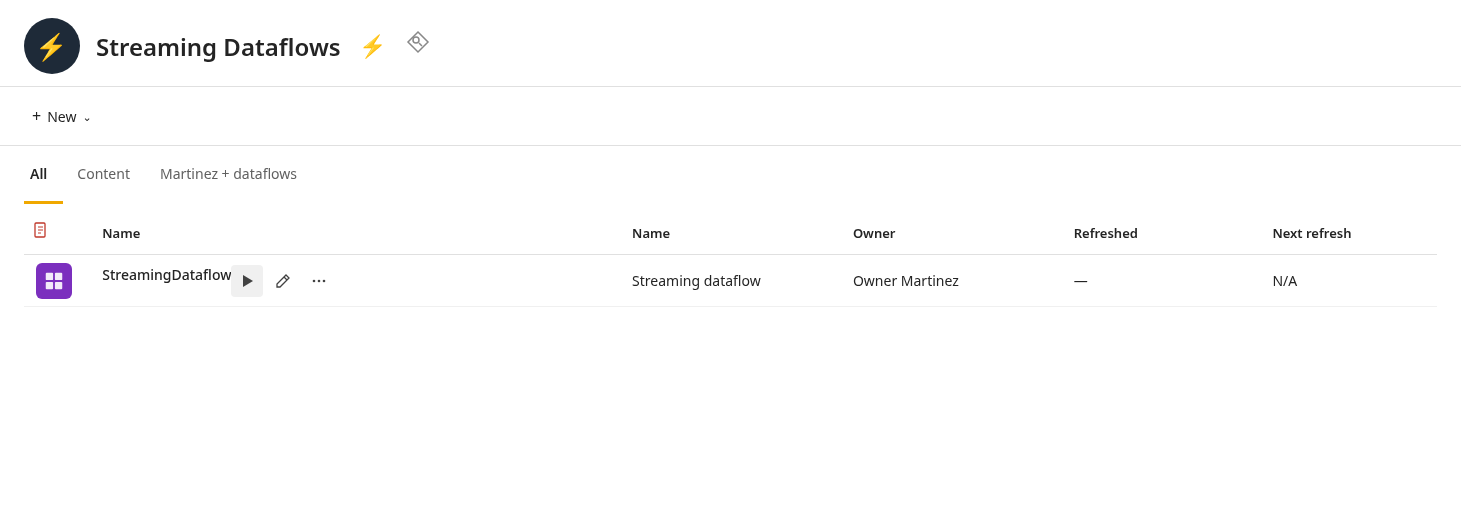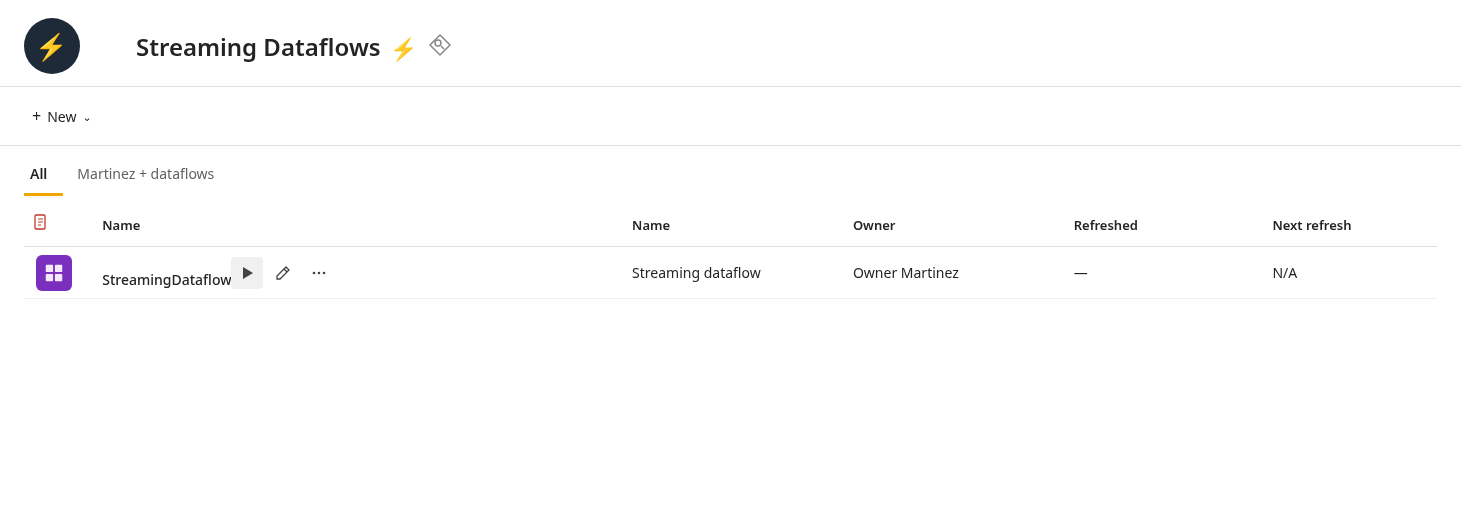--- a/index.html
+++ b/index.html
@@ -28,23 +28,22 @@
       display: flex;
       align-items: center;
       justify-content: center;
       flex-shrink: 0;
     }
     .logo-inner {
       font-size: 26px;
     }
     .header-title-area {
       display: flex;
-      align-items: flex-end;
-      gap: 10px;
-      margin-left: 40px;
+      align-items: flex-start;
+      gap: 19px;
     }
     .header-title {
       font-size: 24px;
       font-weight: 600;
       color: #242424;
     }
     .header-icon-bolt {
       font-size: 22px;
     }
     .header-icon-diamond {
@@ -97,21 +96,21 @@
 
     
     .tabs-bar {
       display: flex;
       align-items: flex-end;
       padding: 0 24px;
       gap: 0;
       margin-top: 8px;
     }
     .tab {
-      padding: 10px 16px 10px 6px;
+      padding: 10px 16px 18px 6px;
       font-size: 14px;
       cursor: pointer;
       color: #616161;
       border-bottom: 3px solid transparent;
       margin-right: 8px;
       white-space: nowrap;
     }
     .tab.active {
       color: #242424;
       border-bottom: 3px solid #f0a800;
@@ -165,21 +164,21 @@
       align-items: center;
       justify-content: center;
     }
     .row-icon-svg {
       width: 22px;
       height: 22px;
     }
 
     .name-cell {
       display: flex;
-      align-items: flex-end;
+      align-items: flex-start;
       gap: 0;
     }
     .name-text {
       font-size: 14px;
       font-weight: 500;
       color: #242424;
     }
 
     .action-icons {
       display: flex;
@@ -236,20 +235,23 @@
   <button class="toolbar-btn">
     <span class="plus-icon">+</span>
     <span>New</span>
     <span class="chevron-icon">⌄</span>
   </button>
 </div>
 
 <div class="tabs-bar">
   <div class="tab active">
     <span>All</span>
+  </div>
+  <div class="tab">
+    <span>Content</span>
   </div>
   <div class="tab">
     <span>Martinez + dataflows</span>
   </div>
 </div>
 
 <div class="table-wrapper">
   <table class="data-table">
     <thead>
       <tr>

